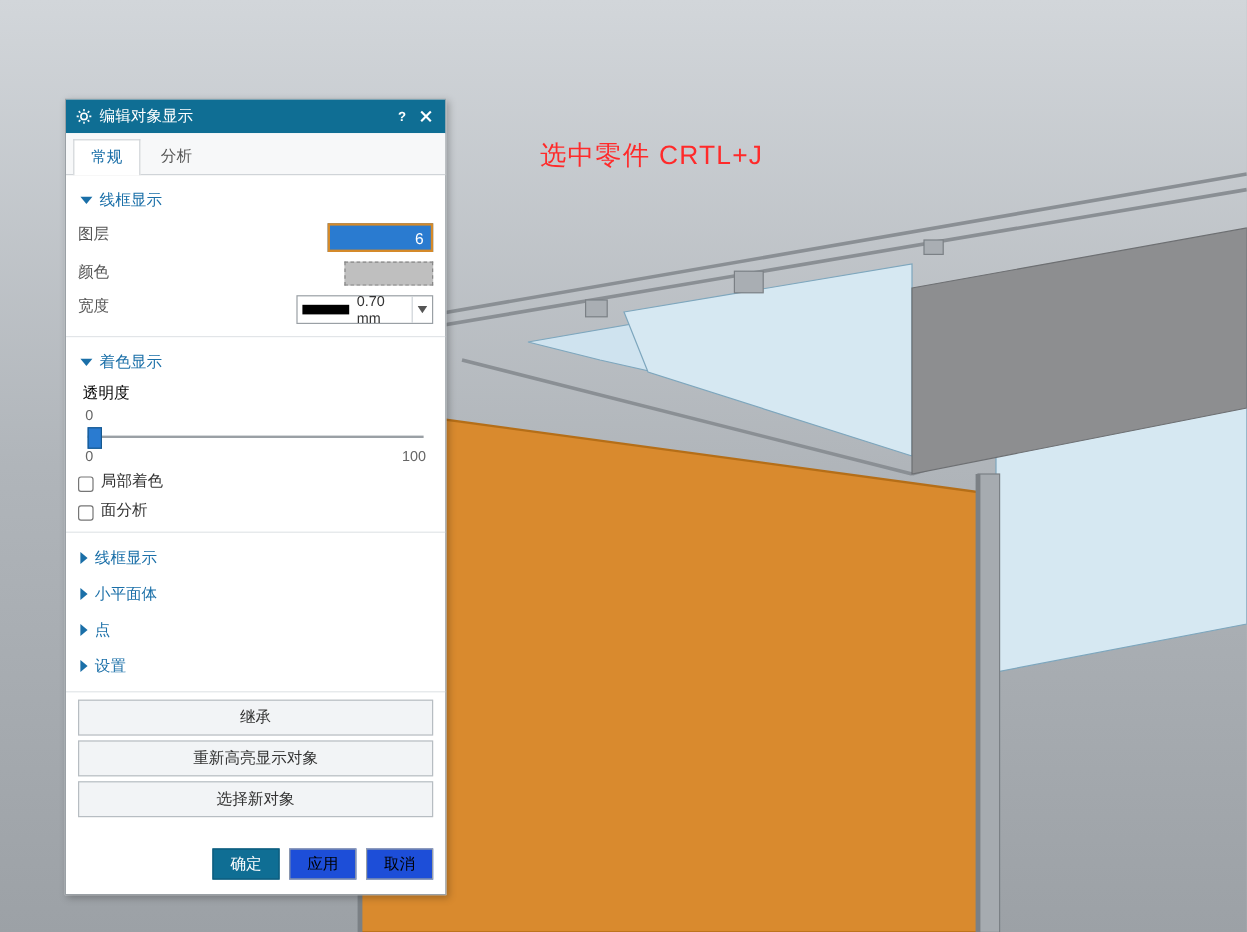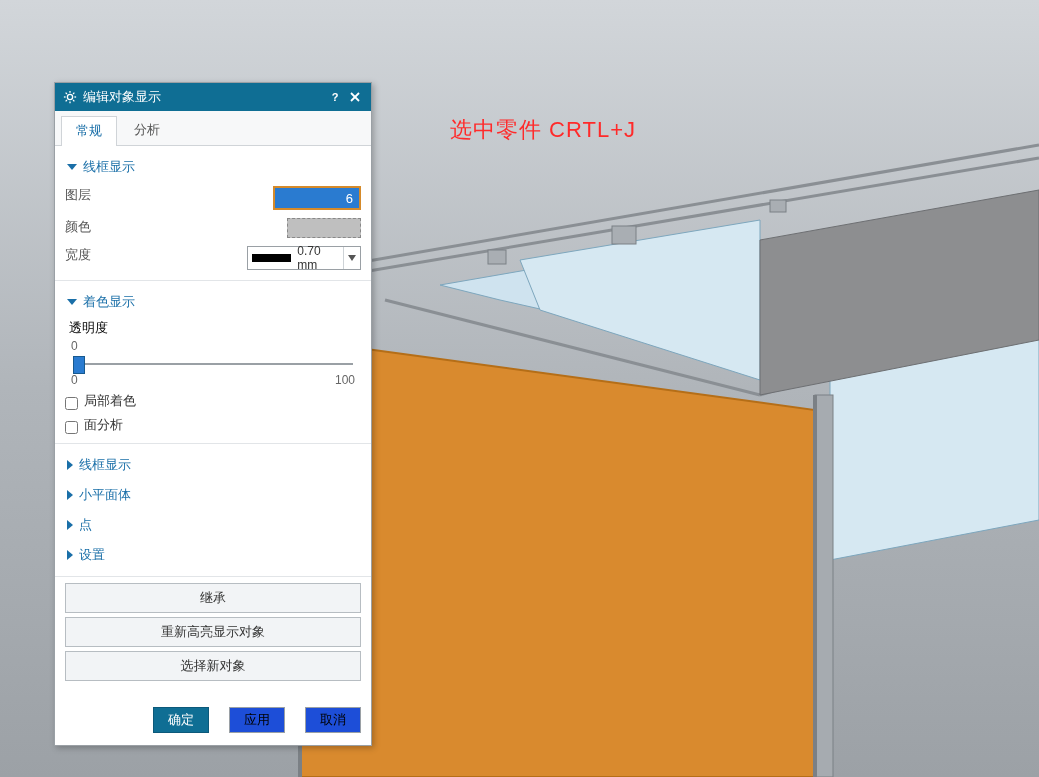--- a/index.html
+++ b/index.html
@@ -34,21 +34,21 @@
   .slider-lbl{color:#000000;padding-bottom:2px;}
   .ticklbl{font-size:12px;color:#666;padding-left:2px;}
   .slider-track{position:relative;height:18px;margin:2px 4px 0 4px;}
   .slider-track .rail{position:absolute;left:0;right:0;top:8px;height:2px;background:#9aa0a5;}
   .slider-track .thumb{position:absolute;left:0;top:1px;width:10px;height:16px;background:#2a7bd0;border:1px solid #17598f;}
   .minmax{display:flex;justify-content:space-between;font-size:12px;color:#666;padding:0 2px;}
   .chkrow{display:flex;align-items:flex-end;padding:3px 0;}
   .chkrow input{margin:0 6px 0 0;}
   hr.sep{border:none;border-top:1px solid #e2e5e8;margin:6px -10px;}
   .widebtn{display:block;width:100%;height:30px;border:1px solid #b7bdc2;background:#f2f4f6;margin:4px 0;cursor:pointer;font-size:13px;color:#333;}
-  .footer{display:flex;justify-content:flex-end;gap:20px;padding:12px 10px 12px;}
+  .footer{display:flex;justify-content:flex-end;gap:8px;padding:12px 10px 12px;}
   .fbtn{min-width:56px;height:26px;border:1px solid #9aa0a5;background:#1d4ed8;cursor:pointer;font-size:13px;padding:0 12px;}
   .fbtn.primary{background:#0f6e94;color:#fff;border-color:#0c597a;}
 </style>
 </head>
 <body>
 
 <div class="viewport">
 
   <svg viewBox="0 0 1039 777">
 

